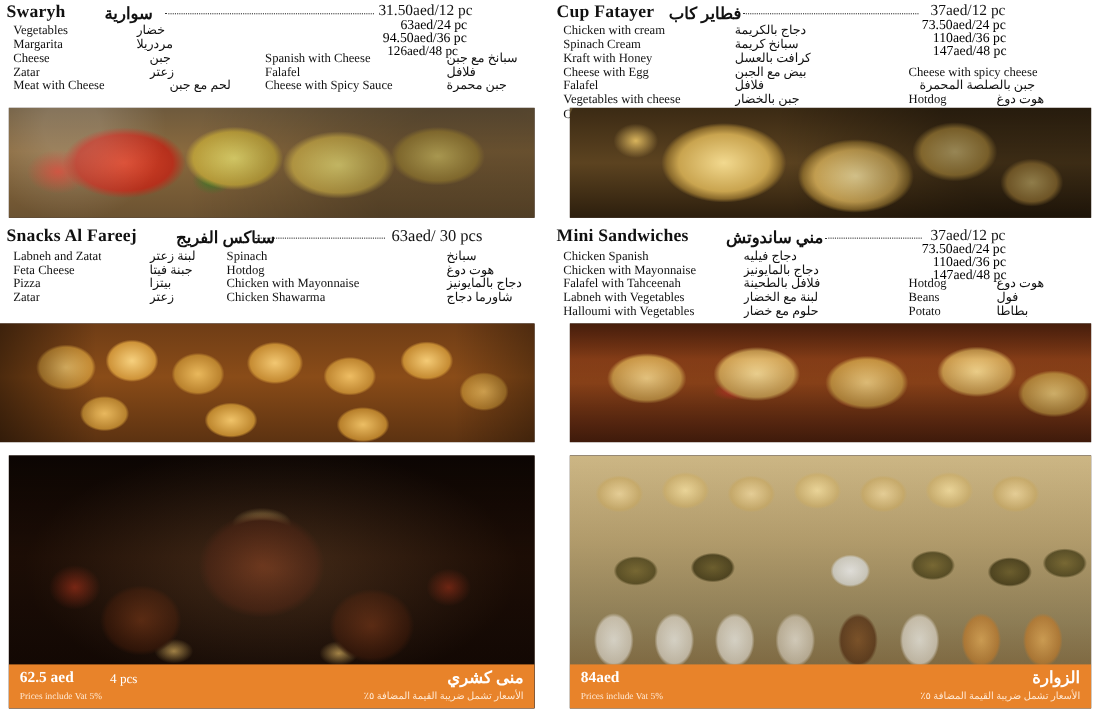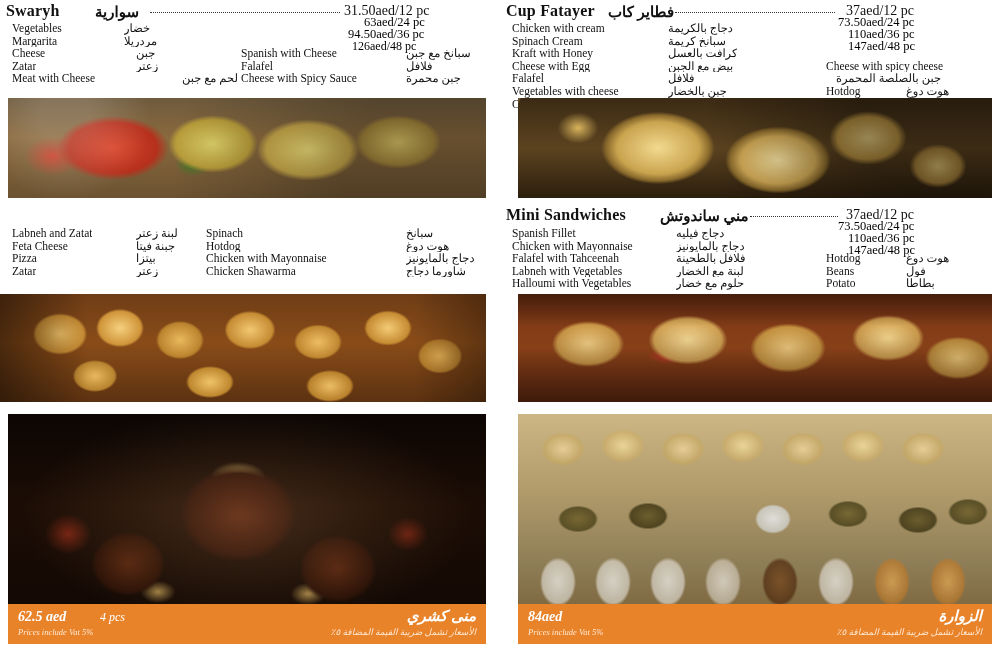--- a/index.html
+++ b/index.html
@@ -82,21 +82,20 @@
   .photo .layer { position: absolute; inset: 0; }
 
   
   .promo {
     position: absolute;
     left: 0; right: 0; bottom: 0;
     height: 40px;
     background: #e8832a;
     color: #fff;
     font-size: 11px;
-    font-style: italic;
   }
   .promo .pleft {
     position: absolute; left: 10px; top: 5px;
     font-weight: 700; font-size: 14px;
     color: #ffffff;
   }
   .promo .psub {
     position: absolute; left: 10px; top: 23px;
     font-size: 8.5px; color: #ffe8d2;
   }
@@ -146,40 +145,46 @@
         <span class="cell ar" style="left:400px;">سبانخ مع جبن</span>
       </div>
       <div class="row">
         <span class="cell" style="left:6px;">Zatar</span>
         <span class="cell ar" style="left:130px;">زعتر</span>
         <span class="cell" style="left:235px;">Falafel</span>
         <span class="cell ar" style="left:400px;">فلافل</span>
       </div>
       <div class="row">
         <span class="cell" style="left:6px;">Meat with Cheese</span>
-        <span class="cell ar" style="left:176px;">لحم مع جبن</span>
+        <span class="cell ar" style="left:148px;">لحم مع جبن</span>
         <span class="cell" style="left:235px;">Cheese with Spicy Sauce</span>
         <span class="cell ar" style="left:400px;">جبن محمرة</span>
       </div>
     </div>
 
     <div class="photo" style="left:8px; top:98px; width:478px; height:100px;">
       <div class="layer" style="background:linear-gradient(180deg,#6e5a3d 0%,#8a6a3e 40%,#6b5231 100%);"></div>
       <div class="layer" style="background:
         radial-gradient(ellipse 80px 46px at 105px 50px,#d9452a 0%,#b5301c 55%,rgba(0,0,0,0) 70%),
         radial-gradient(ellipse 62px 40px at 205px 46px,#dcd06a 0%,#b89c3a 60%,rgba(0,0,0,0) 72%),
         radial-gradient(ellipse 70px 42px at 300px 52px,#f0e07a 0%,#c9a94a 60%,rgba(0,0,0,0) 73%),
         radial-gradient(ellipse 58px 36px at 390px 44px,#e0c96a 0%,#a98a3c 62%,rgba(0,0,0,0) 74%),
         radial-gradient(ellipse 40px 28px at 45px 58px,#c8402a 0%,rgba(0,0,0,0) 72%),
         radial-gradient(ellipse 26px 18px at 185px 66px,#3e7a27 0%,rgba(0,0,0,0) 70%);"></div>
       <div class="layer" style="background:
         radial-gradient(circle at 12% 18%, rgba(255,255,255,.16) 0 6%, rgba(0,0,0,0) 20%),
         radial-gradient(circle at 88% 80%, rgba(0,0,0,.25) 0 20%, rgba(0,0,0,0) 60%);"></div>
     </div>
 
+    <div class="sec-head" style="position:absolute; left:0; top:206px; width:500px;">
+      <span class="sec-title-en">Snacks Al Fareej</span>
+      <span class="sec-title-ar" style="left:160px;">سناكس الفريج</span>
+      <span class="sec-dots" style="left:232px; width:118px;"></span>
+      <span class="sec-price" style="left:356px; font-size:15px;">63aed/ 30 pcs</span>
+    </div>
 
     <div class="items" style="position:absolute; left:0; top:226px; width:500px;">
       <div class="row">
         <span class="cell" style="left:6px;">Labneh and Zatat</span>
         <span class="cell ar" style="left:130px;">لبنة زعتر</span>
         <span class="cell" style="left:200px;">Spinach</span>
         <span class="cell ar" style="left:400px;">سبانخ</span>
       </div>
       <div class="row">
         <span class="cell" style="left:6px;">Feta Cheese</span>
@@ -307,21 +312,21 @@
       <span class="sec-title-ar" style="left:160px;">مني ساندوتش</span>
       <span class="sec-dots" style="left:250px; width:88px;"></span>
       <span class="sec-price" style="left:346px;">37aed/12 pc</span>
     </div>
     <div style="position:absolute; left:338px; top:219px; font-size:12.5px;">73.50aed/24 pc</div>
     <div style="position:absolute; left:348px; top:231px; font-size:12.5px;">110aed/36 pc</div>
     <div style="position:absolute; left:348px; top:243px; font-size:12.5px;">147aed/48 pc</div>
 
     <div class="items" style="position:absolute; left:0; top:226px; width:500px;">
       <div class="row">
-        <span class="cell" style="left:6px;">Spanish Fillet</span>
+        <span class="cell" style="left:6px;">Chicken Spanish</span>
         <span class="cell ar" style="left:170px;">دجاج فيليه</span>
       </div>
       <div class="row">
         <span class="cell" style="left:6px;">Chicken with Mayonnaise</span>
         <span class="cell ar" style="left:170px;">دجاج بالمايونيز</span>
       </div>
       <div class="row">
         <span class="cell" style="left:6px;">Falafel with Tahceenah</span>
         <span class="cell ar" style="left:170px;">فلافل بالطحينة</span>
         <span class="cell" style="left:320px;">Hotdog</span>

